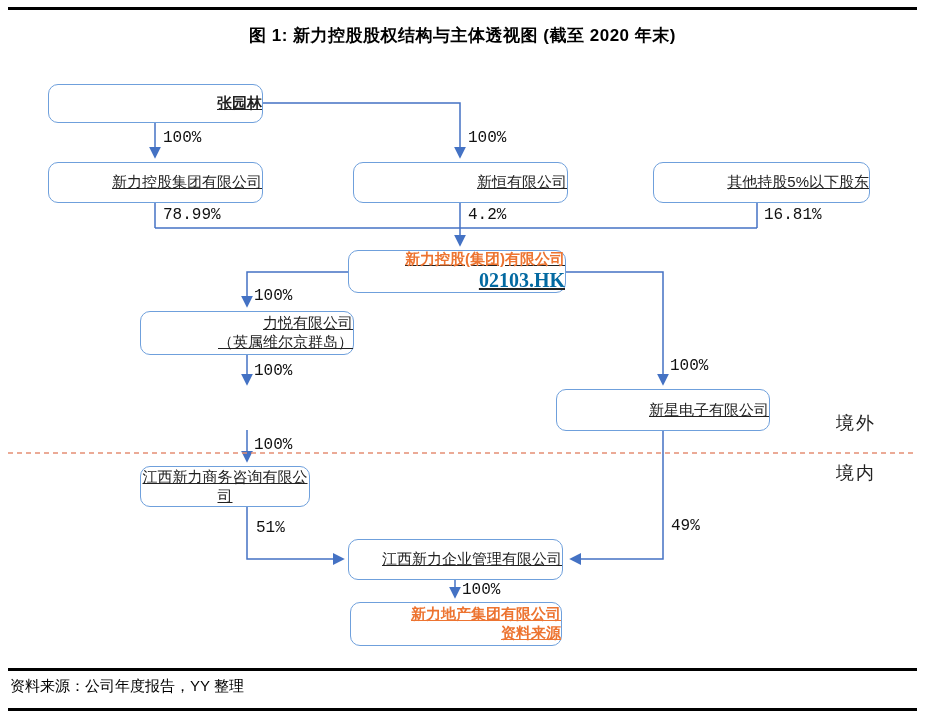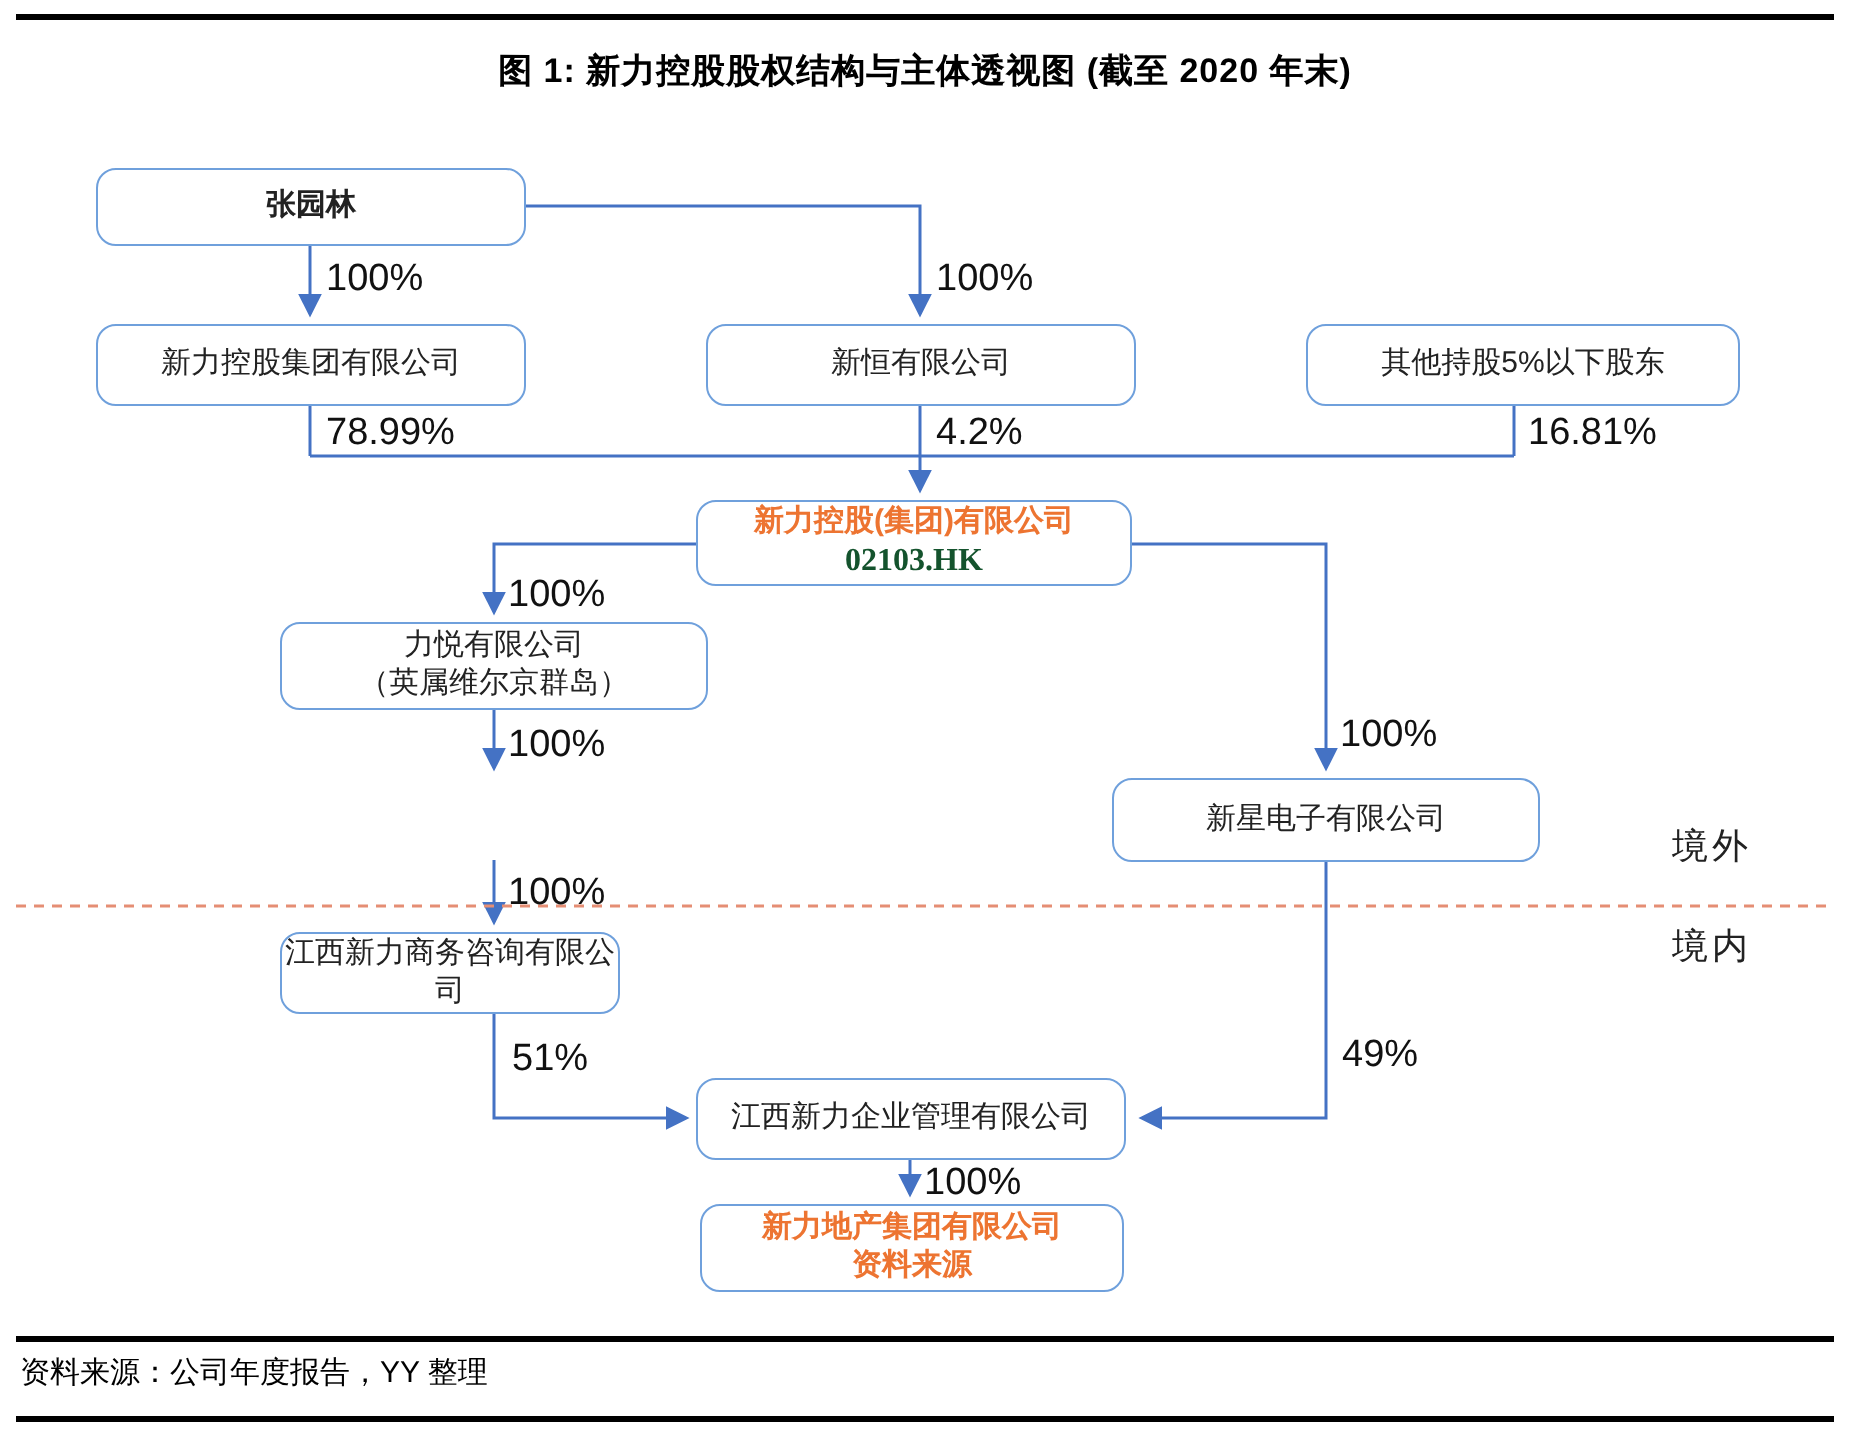--- a/index.html
+++ b/index.html
@@ -3,37 +3,37 @@
 <meta charset="utf-8">
 <style>
   html,body{margin:0;padding:0;background:#fff;}
   #page{position:relative;width:925px;height:718px;background:#ffffff;overflow:hidden;
         font-family:"Liberation Sans",sans-serif;}
   .rule{position:absolute;left:8px;width:909px;height:3px;background:#000;}
   #title{position:absolute;left:0;top:24px;width:925px;text-align:center;
          font-size:17px;font-weight:bold;color:#000;letter-spacing:.5px;}
   #connectors{position:absolute;left:0;top:0;width:925px;height:718px;}
   .node{position:absolute;border:1.6px solid #6FA0DC;border-radius:10px;background:#fff;
-        display:flex;flex-direction:column;align-items:center;justify-content:center;
-        font-size:15px;color:#222;text-align:center;line-height:1.25;box-sizing:border-box;}
+        display:flex;flex-direction:column;align-items:flex-end;justify-content:center;
+        font-size:15px;color:#222;text-align:center;line-height:1.25;box-sizing:border-box;text-decoration:underline;}
   .node .l2{display:block;}
   #n-zhang{left:48px;top:84px;width:215px;height:39px;font-weight:bold;}
   #n-xinli-group{left:48px;top:162px;width:215px;height:41px;}
   #n-xinheng{left:353px;top:162px;width:215px;height:41px;}
   #n-other{left:653px;top:162px;width:217px;height:41px;}
   #n-sinic{left:348px;top:250px;width:218px;height:43px;}
   #n-sinic .l1{color:#ED7431;font-weight:bold;}
-  #n-sinic .ticker{color:#14532d;font-weight:bold;font-family:"Liberation Serif",serif;font-size:16px;}
+  #n-sinic .ticker{color:#0369a1;font-weight:bold;font-family:"Liberation Serif",serif;font-size:20px;}
   #n-liyue-bvi{left:140px;top:311px;width:214px;height:44px;}
   #n-liyue-hk{left:140px;top:389px;width:215px;height:41px;}
   #n-jx-consult{left:140px;top:466px;width:170px;height:41px;}
   #n-xinxing{left:556px;top:389px;width:214px;height:42px;}
   #n-jx-mgmt{left:348px;top:539px;width:215px;height:41px;}
   #n-xinli-re{left:350px;top:602px;width:212px;height:44px;color:#ED7431;font-weight:600;}
-  .pct{position:absolute;font-family:Liberation Sans, sans-serif;font-size:19px;color:#111;}
+  .pct{position:absolute;font-family:Liberation Mono, monospace;font-size:16px;color:#111;}
   #pl-zg{left:163px;top:129px;} #pl-zx{left:468px;top:129px;}
   #pl-7899{left:163px;top:206px;} #pl-42{left:468px;top:206px;} #pl-1681{left:764px;top:206px;}
   #pl-sb{left:254px;top:287px;} #pl-bh{left:254px;top:362px;} #pl-hc{left:254px;top:436px;}
   #pl-sx{left:670px;top:357px;} #pl-51{left:256px;top:519px;} #pl-49{left:671px;top:517px;}
   #pl-mr{left:462px;top:581px;}
   .region{position:absolute;font-size:18px;color:#222;letter-spacing:2px;}
   #r-offshore{left:836px;top:411px;} #r-onshore{left:836px;top:461px;}
   #source-note{position:absolute;left:10px;top:677px;font-size:15px;color:#000;}
 </style>
 </head>

